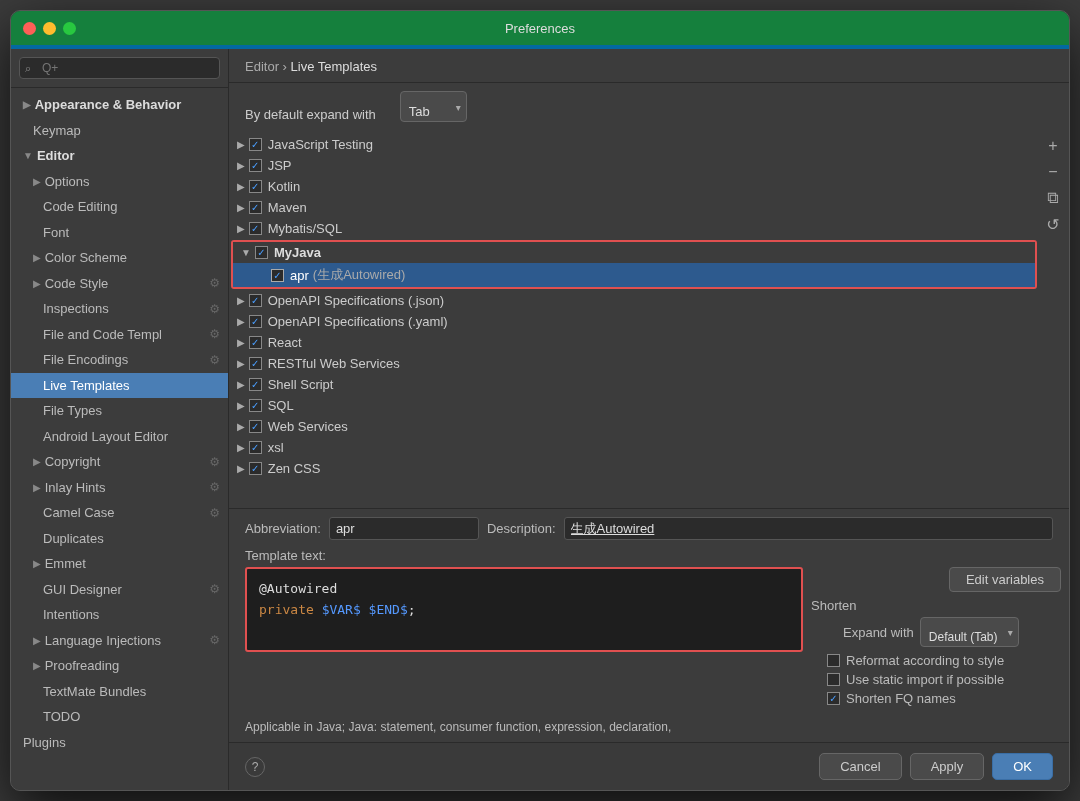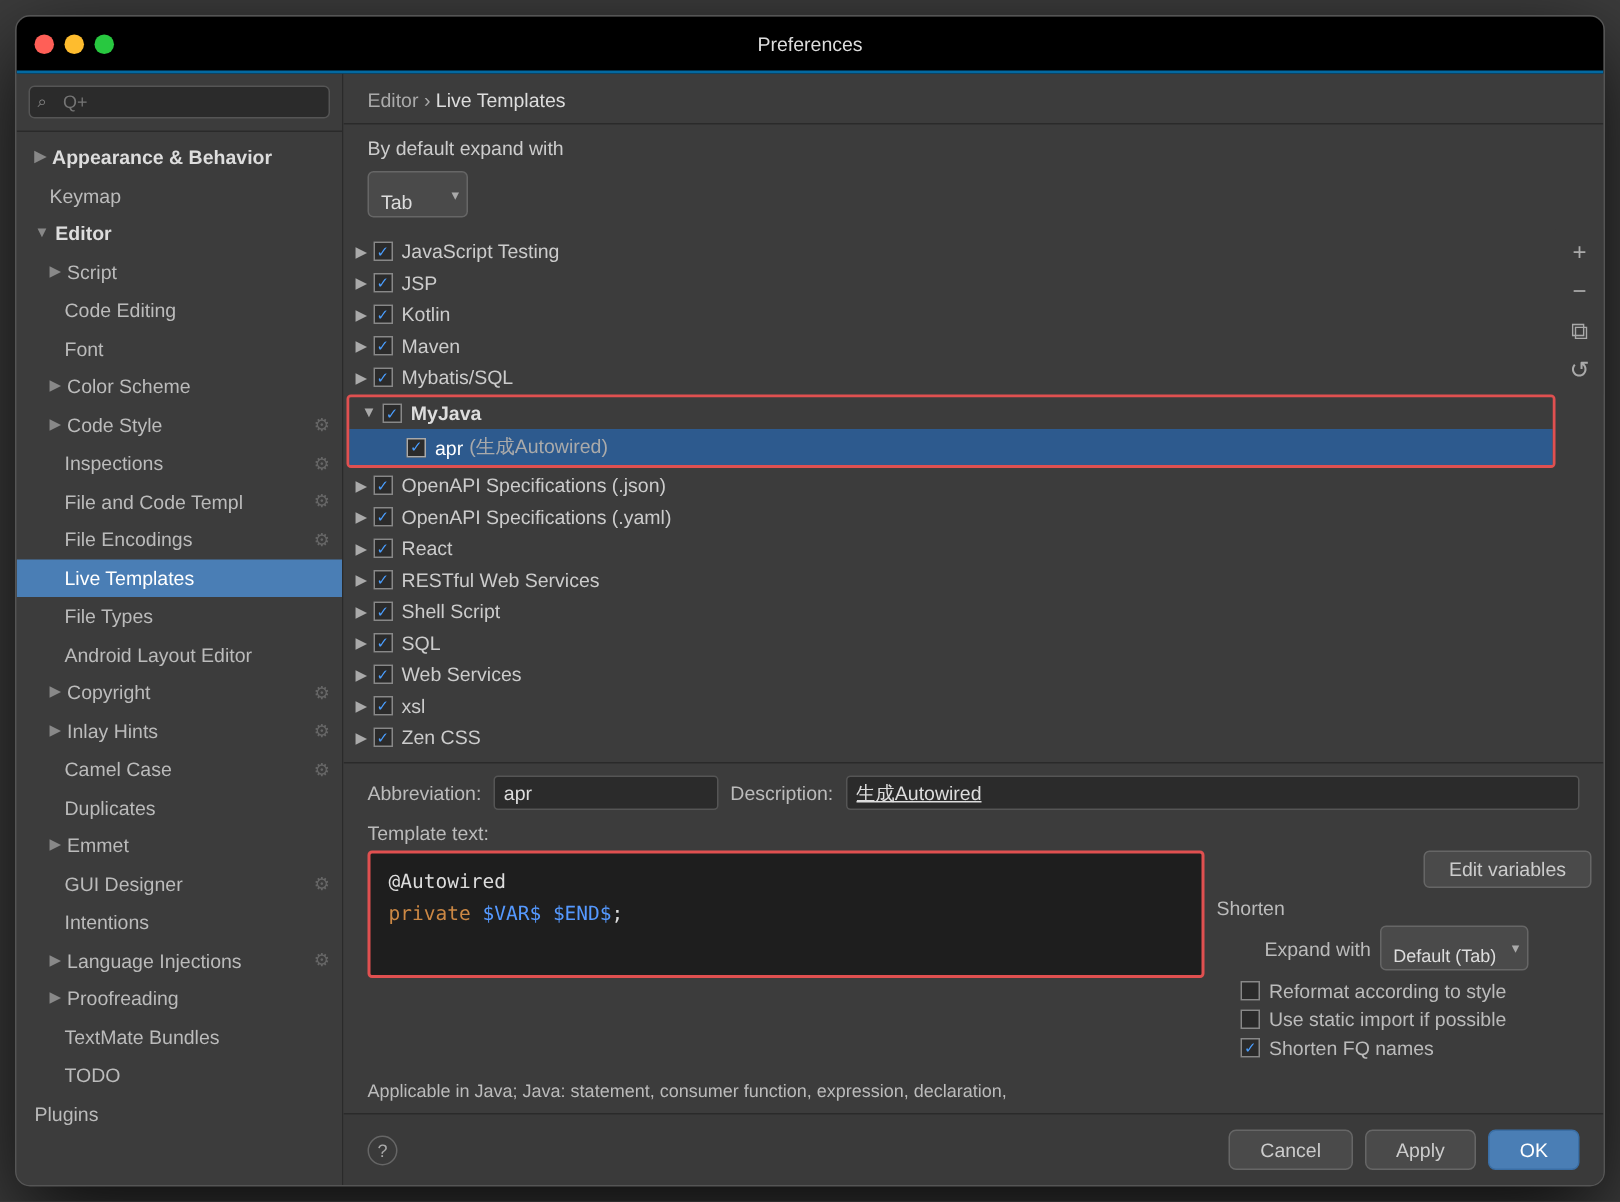--- a/index.html
+++ b/index.html
@@ -17,27 +17,27 @@
       height: 781px;
       background: #3c3c3c;
       border-radius: 10px;
       box-shadow: 0 20px 60px rgba(0,0,0,0.8);
       display: flex;
       flex-direction: column;
       overflow: hidden;
       border: 1px solid #555;
     }
     .titlebar {
-      background: #000000;
+      background: #15803d;
       height: 38px;
       display: flex;
       align-items: center;
       padding: 0 12px;
       position: relative;
-      border-bottom: 2px solid #0369a1;
+      border-bottom: 4px solid #0369a1;
       flex-shrink: 0;
     }
     .traffic-lights {
       display: flex;
       gap: 7px;
     }
     .traffic-light {
       width: 13px;
       height: 13px;
       border-radius: 50%;
@@ -144,26 +144,25 @@
     .breadcrumb .current { color: #ddd; }
     .panel-top {
       flex: 1;
       overflow: hidden;
       display: flex;
       flex-direction: column;
     }
     .expand-row {
       padding: 8px 16px;
       display: flex;
-      align-items: flex-start;
-      gap: 8px;
+      align-items: flex-end;
+      gap: 24px;
       color: #ccc;
       font-size: 13px;
       flex-shrink: 0;
-      flex-direction: column;
     }
     .expand-select {
       background: #4a4a4a;
       border: 1px solid #666;
       border-radius: 4px;
       color: #ddd;
       padding: 12px 20px 2px 8px;
       font-size: 13px;
       appearance: none;
       -webkit-appearance: none;
@@ -410,21 +409,21 @@
           <span>Keymap</span>
         </div>
 
         <div class="nav-item nav-section-header">
           <span class="chevron">▼</span>
           <span>Editor</span>
         </div>
 
         <div class="nav-item indented">
           <span class="chevron">▶</span>
-          <span>Script</span>
+          <span>Options</span>
         </div>
 
         <div class="nav-item indented2">
           <span>Code Editing</span>
         </div>
 
         <div class="nav-item indented2">
           <span>Font</span>
         </div>
 

